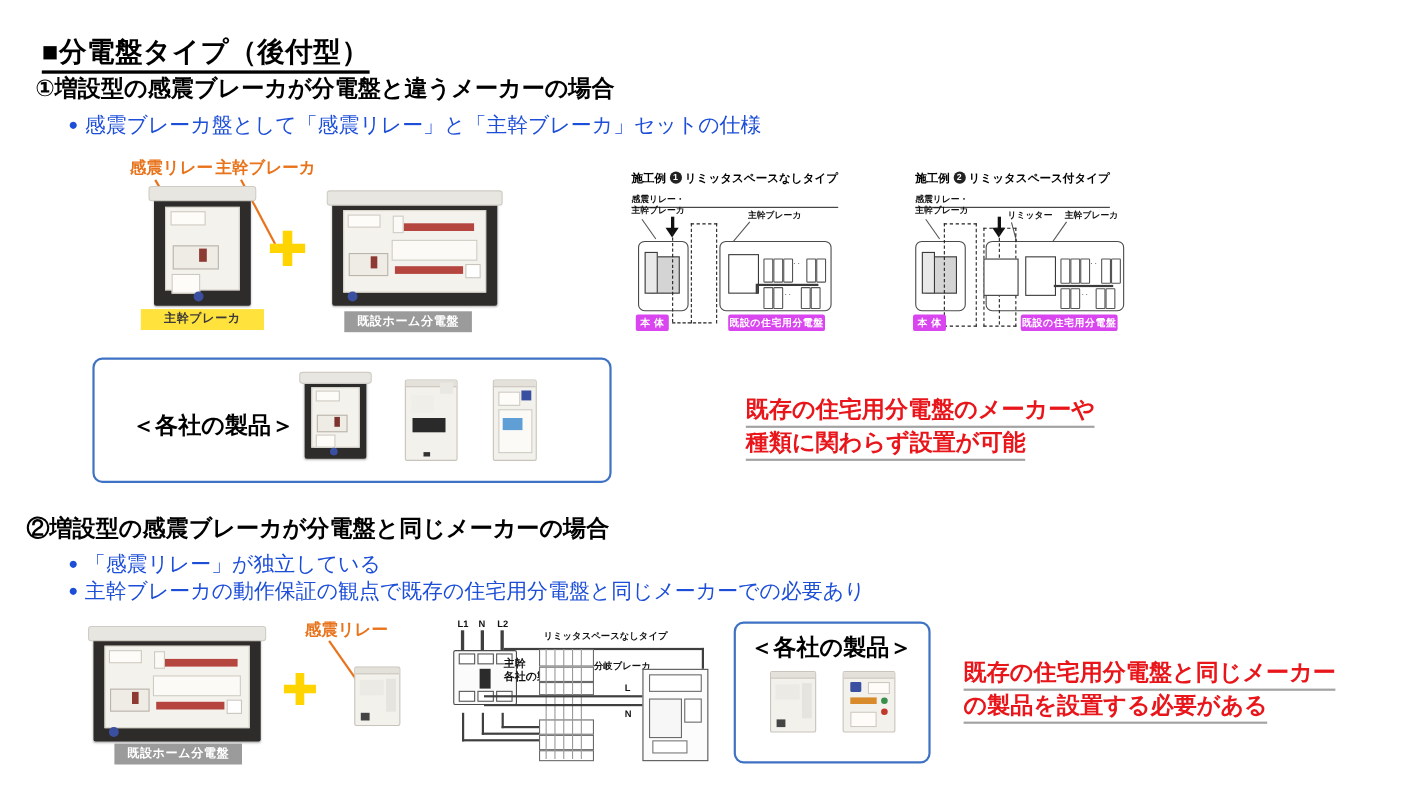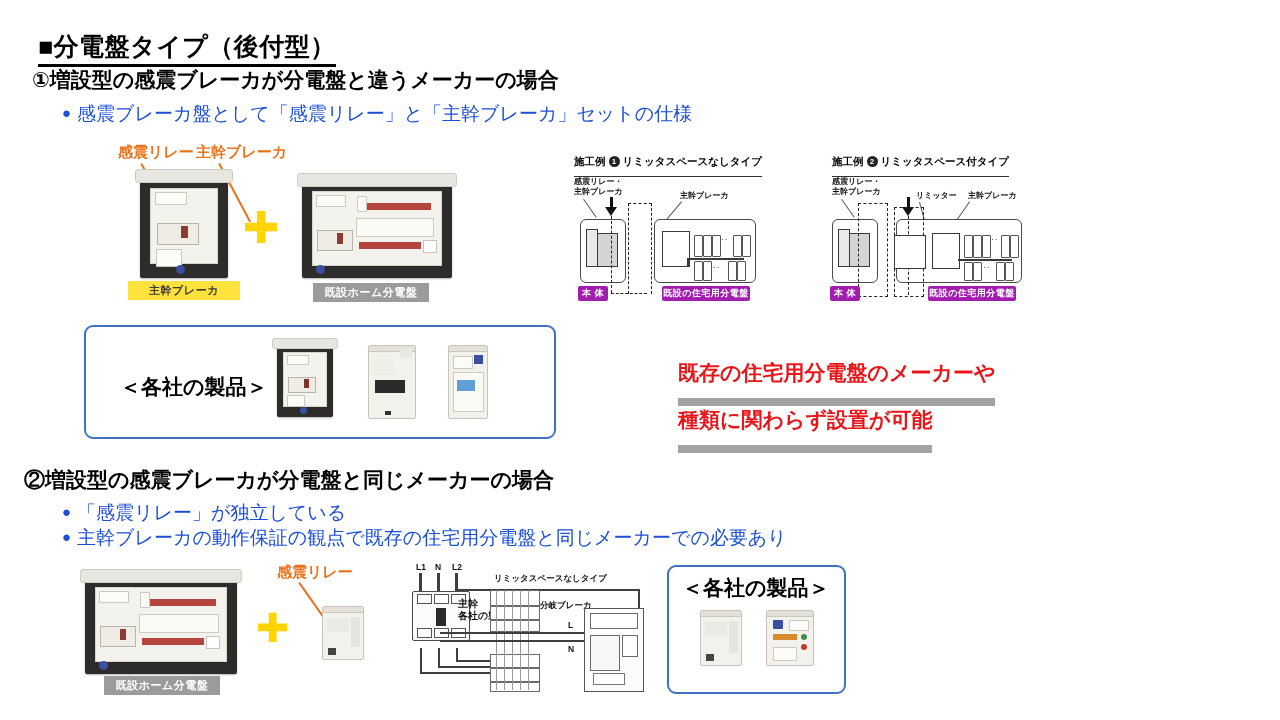--- a/index.html
+++ b/index.html
@@ -34,21 +34,21 @@
   }
   .lead{position:absolute;background:#E8731B;transform-origin:0 0;height:1.6px;}
 
   
   .badge{
     position:absolute;font-size:11px;font-weight:bold;text-align:center;
     line-height:19px;height:19px;letter-spacing:.5px;white-space:nowrap;
   }
   .badge-yellow{background:#FFE23B;color:#3a3a3a;}
   .badge-gray{background:#9b9b9b;color:#ffffff;}
-  .badge-dark{background:#a21caf;color:#ffffff;border-radius:2px;font-size:9px;height:15px;line-height:15px;}
+  .badge-dark{background:#d946ef;color:#ffffff;border-radius:2px;font-size:9px;height:15px;line-height:15px;}
 
   
   .plus{position:absolute;color:#FFD400;font-weight:bold;line-height:1;}
 
   
   .panel{position:absolute;background:#2e2c2b;border-radius:2px;box-shadow:0 1px 2px rgba(0,0,0,.3);}
   .panel .lid{position:absolute;left:-5px;right:-5px;top:-9px;height:12px;background:#e8e6e1;border-radius:3px;border:1px solid #cfccc5;}
   .panel .face{position:absolute;background:#f4f2ec;border:1px solid #d8d5cc;}
   .panel .logo{position:absolute;width:9px;height:9px;border-radius:50%;background:#3b4fa0;}
   .rowbar{position:absolute;background:#b5453f;}
@@ -63,27 +63,27 @@
 
   
   .bluebox{position:absolute;border:2.5px solid #3f72c4;border-radius:9px;background:#fff;}
   .blue-title{position:absolute;font-size:21px;font-weight:bold;white-space:nowrap;}
 
   
   .redtxt{
     position:absolute;color:#E8161B;font-weight:bold;font-size:21px;
     line-height:28px;white-space:nowrap;
   }
-  .redtxt span{display:block;border-bottom:8px solid #a3a3a3;width:max-content;padding-bottom:11px;}
+  .redtxt span{display:block;border-bottom:2px solid #a3a3a3;width:max-content;padding-bottom:0;}
 
   
   .sch{position:absolute;}
   .sch-title{
     position:absolute;font-size:10.5px;font-weight:bold;white-space:nowrap;
-    border-bottom:1.4px solid #333;padding-bottom:7px;
+    border-bottom:1.4px solid #333;padding-bottom:19px;
   }
   .sch-num{
     display:inline-block;width:11px;height:11px;border-radius:50%;
     background:#222;color:#fff;font-size:8px;line-height:11px;text-align:center;
     margin:0 3px;vertical-align:1px;
   }
   .sch-lab{position:absolute;font-size:8px;font-weight:bold;line-height:10px;white-space:nowrap;color:#111;}
   .sch-box{position:absolute;border:1.4px solid #4a4a4a;border-radius:6px;background:#fff;}
   .sch-rect{position:absolute;border:1.4px solid #3a3a3a;background:#fff;}
   .sch-rect.fill{background:#d4d4d4;}
@@ -385,14 +385,18 @@
   <div class="wdev" style="left:766px;top:610px;width:46px;height:54px;">
     <div class="cap"></div>
     <div style="position:absolute;left:6px;top:9px;width:10px;height:9px;background:#3b4fa0;border-radius:1px;"></div>
     <div class="sticker" style="left:22px;top:9px;width:18px;height:9px;"></div>
     <div style="position:absolute;left:6px;top:23px;width:24px;height:6px;background:#d98a2b;"></div>
     <div style="position:absolute;left:34px;top:23px;width:6px;height:6px;background:#3a8f4a;border-radius:50%;"></div>
     <div style="position:absolute;left:34px;top:33px;width:6px;height:6px;background:#c0392b;border-radius:50%;"></div>
     <div class="sticker" style="left:6px;top:36px;width:22px;height:12px;"></div>
   </div>
 
+  <div class="redtxt" style="left:876px;top:598px;">
+    <span>既存の住宅用分電盤と同じメーカー</span>
+    <span>の製品を設置する必要がある</span>
+  </div>
 
 </div>
 
 </body></html>

